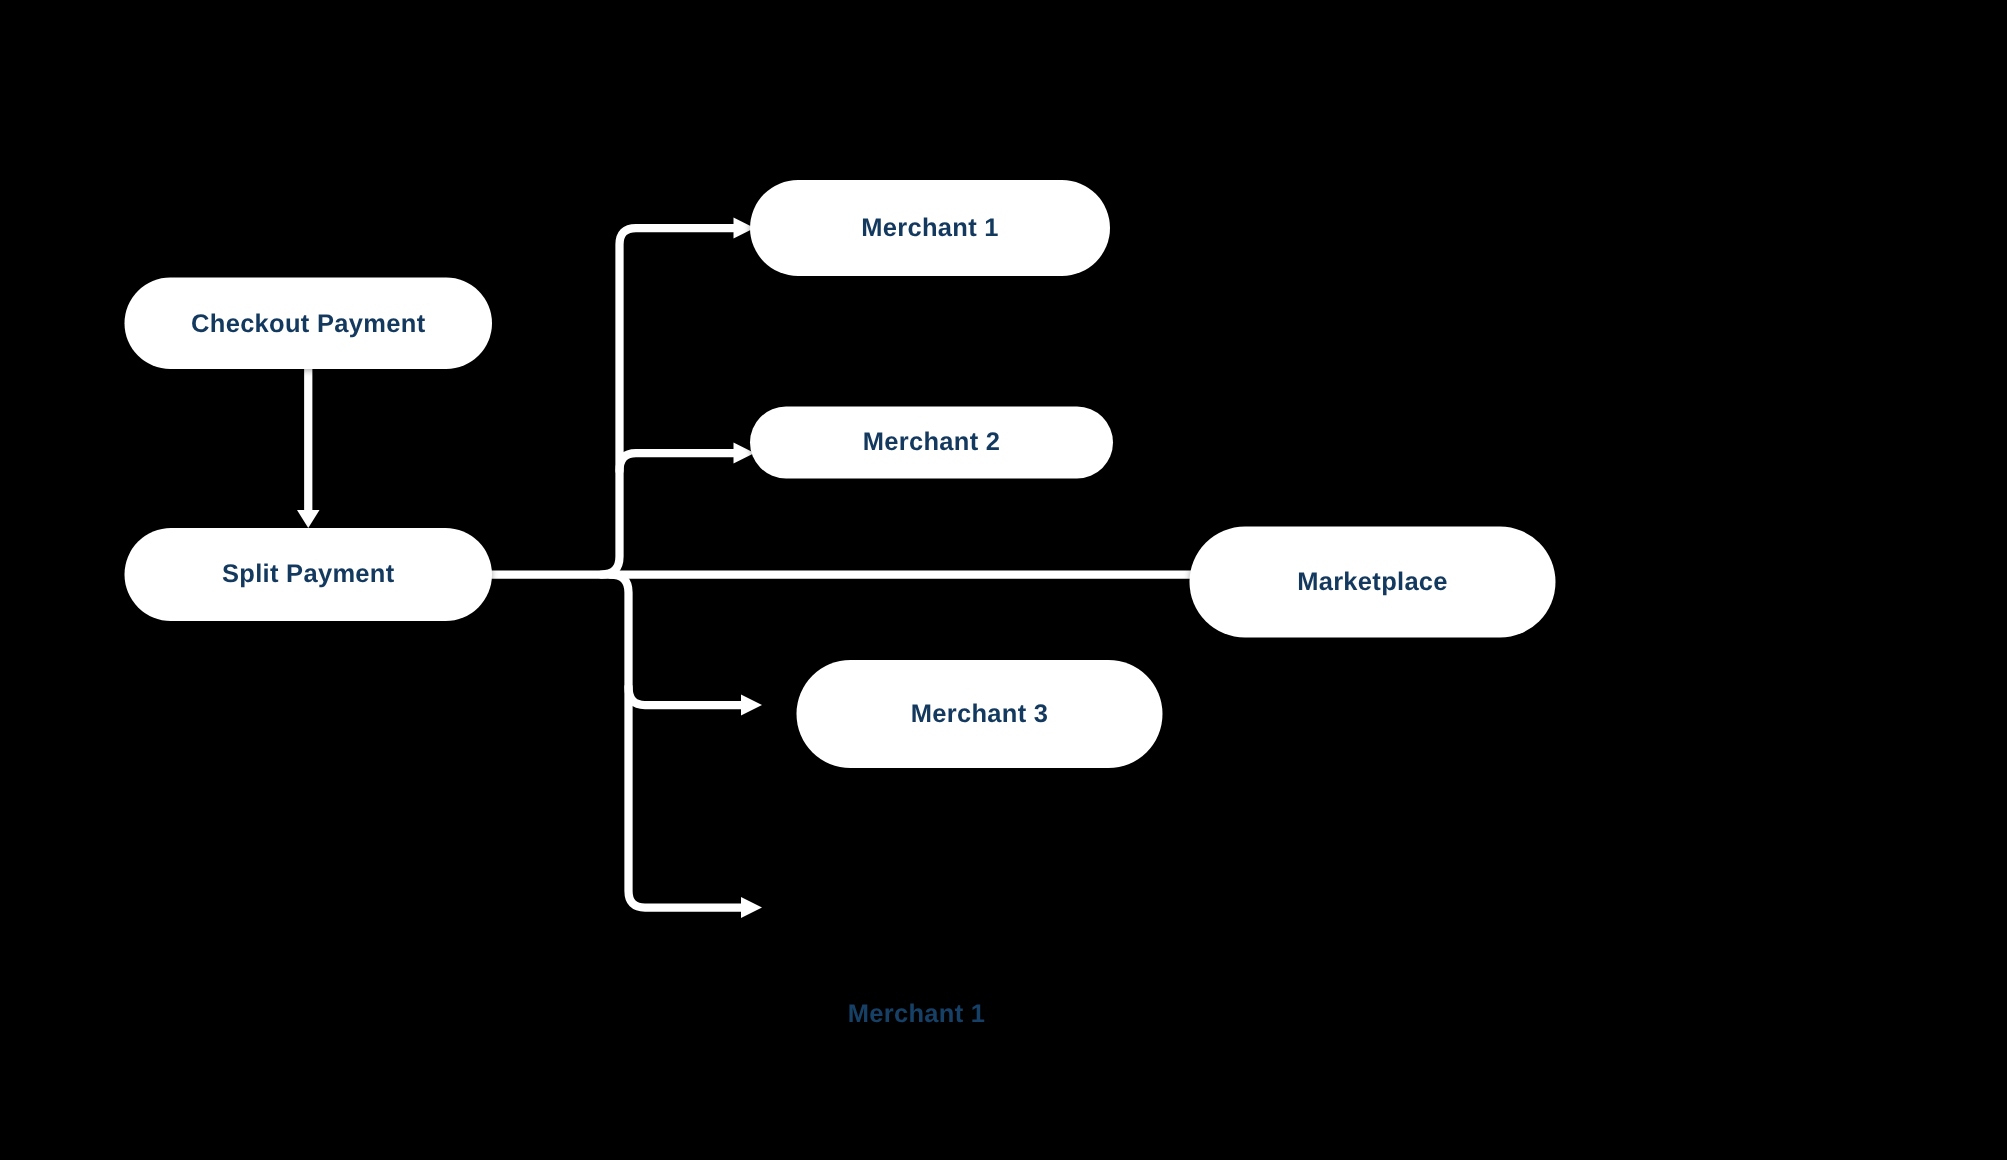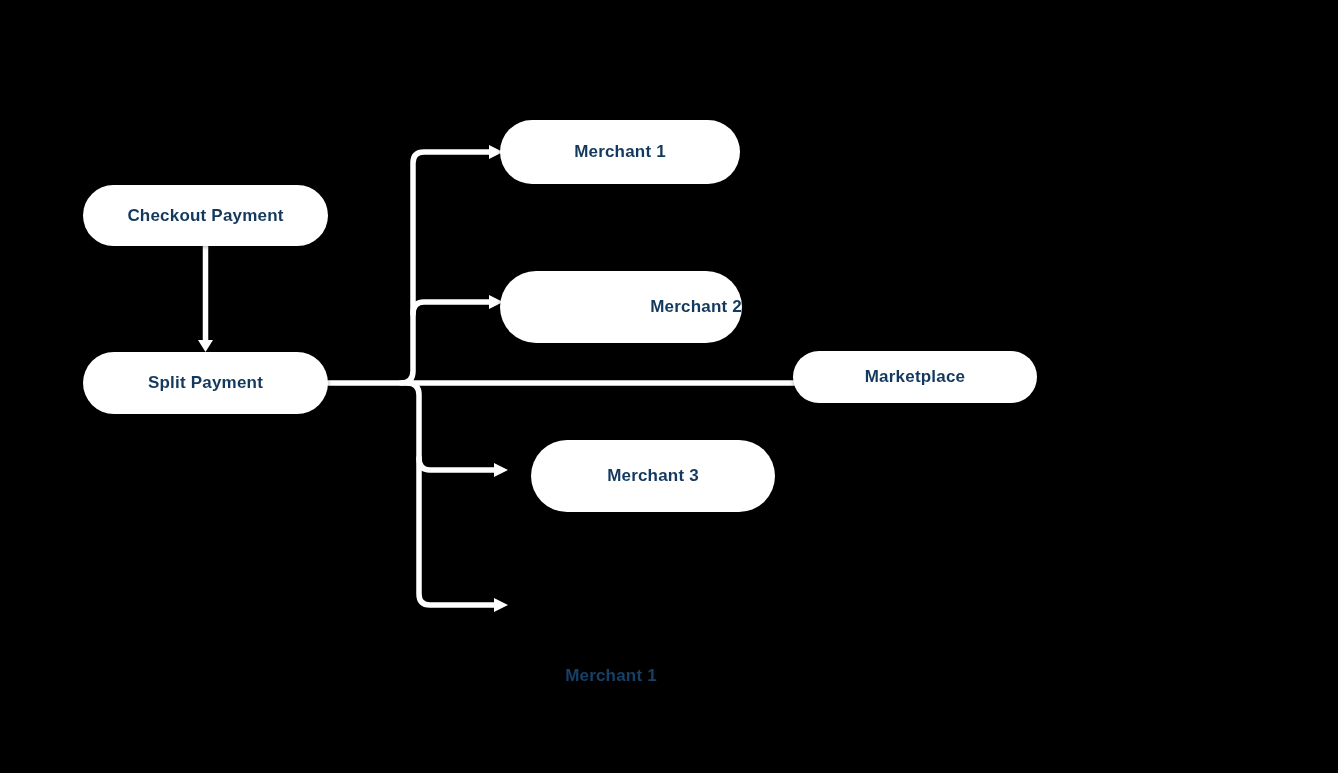--- a/index.html
+++ b/index.html
@@ -30,22 +30,22 @@
     justify-content: center;
     color: #14395e;
     font-weight: bold;
     font-size: 17px;
     letter-spacing: 0.2px;
     box-shadow: 0 1px 4px rgba(0,0,0,0.35);
   }
   .node-checkout    { left: 83px;  top: 185px; width: 245px; height: 61px; }
   .node-split       { left: 83px;  top: 352px; width: 245px; height: 62px; }
   .node-merchant1   { left: 500px; top: 120px; width: 240px; height: 64px; }
-  .node-merchant2   { left: 500px; top: 271px; width: 242px; height: 72px; justify-content: flex-end; }
-  .node-marketplace { left: 793px; top: 351px; width: 244px; height: 52px; }
+  .node-merchant2   { left: 500px; top: 271px; width: 242px; height: 48px; }
+  .node-marketplace { left: 793px; top: 351px; width: 244px; height: 74px; }
   .node-merchant3   { left: 531px; top: 440px; width: 244px; height: 72px; }
   .node-merchant4   { left: 505px; top: 574px; width: 244px; height: 62px; }
   .caption {
     position: absolute;
     left: 501px;
     top: 666px;
     width: 220px;
     text-align: center;
     color: #164066;
     font-weight: bold;

